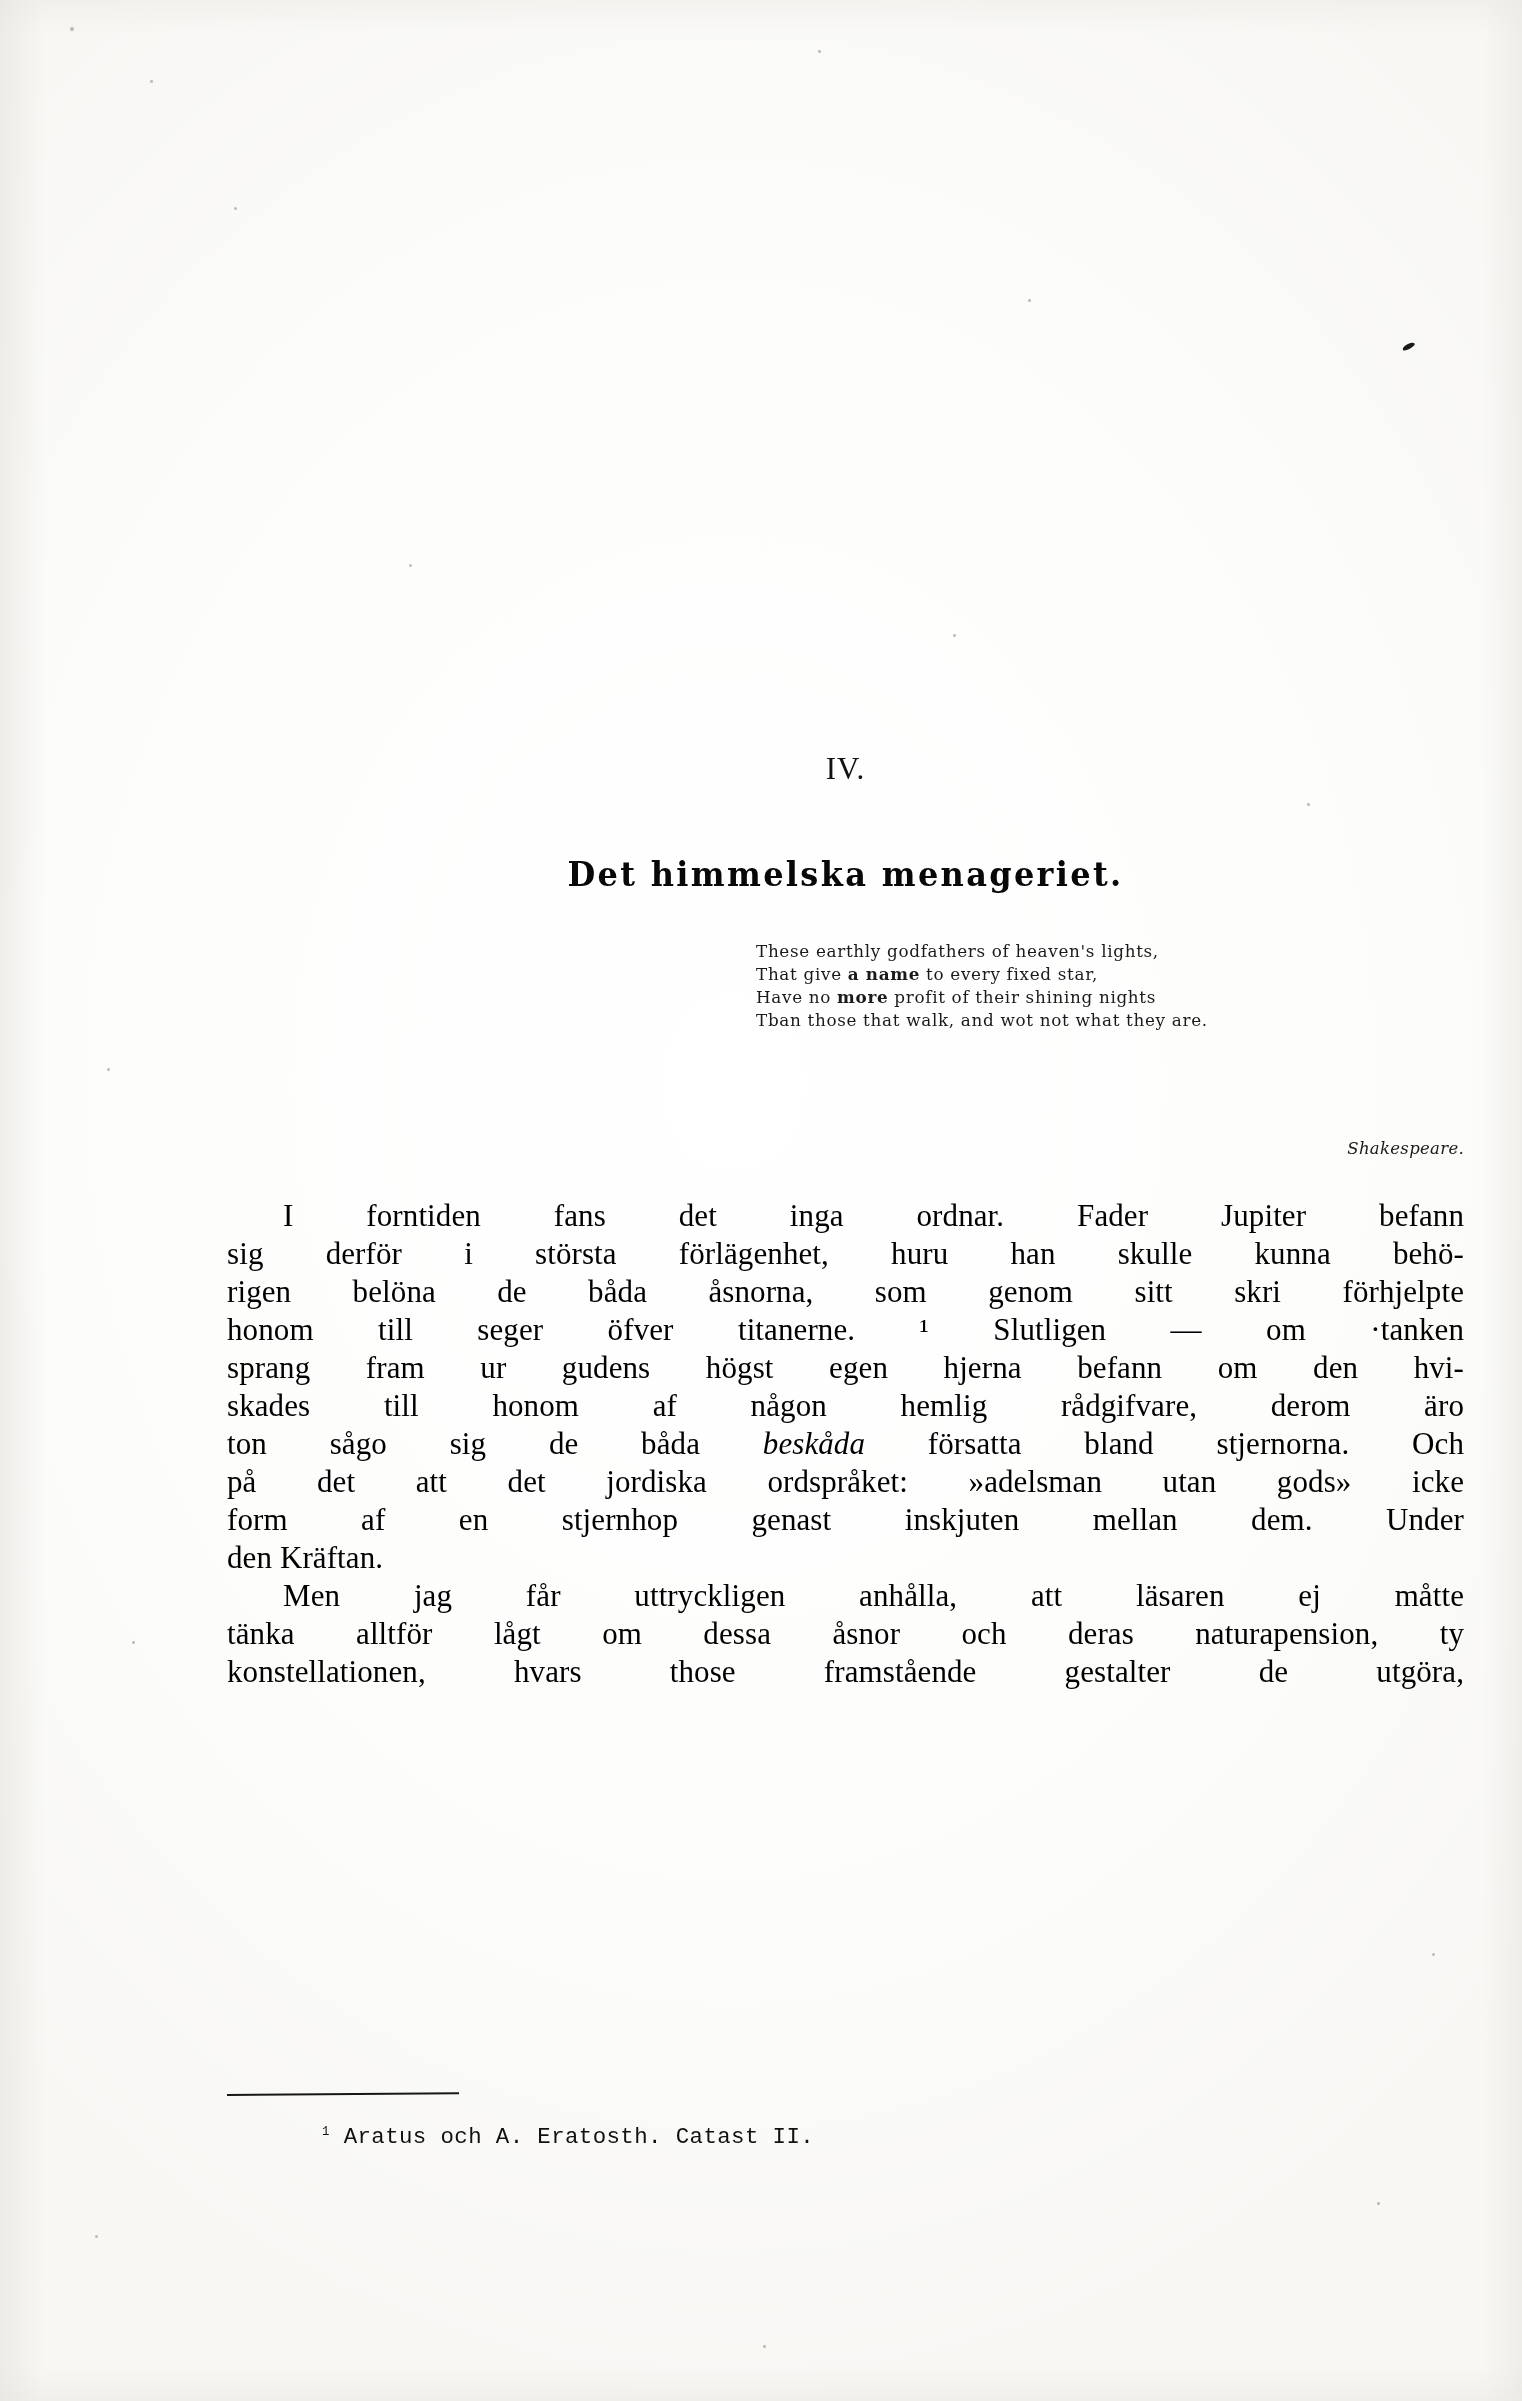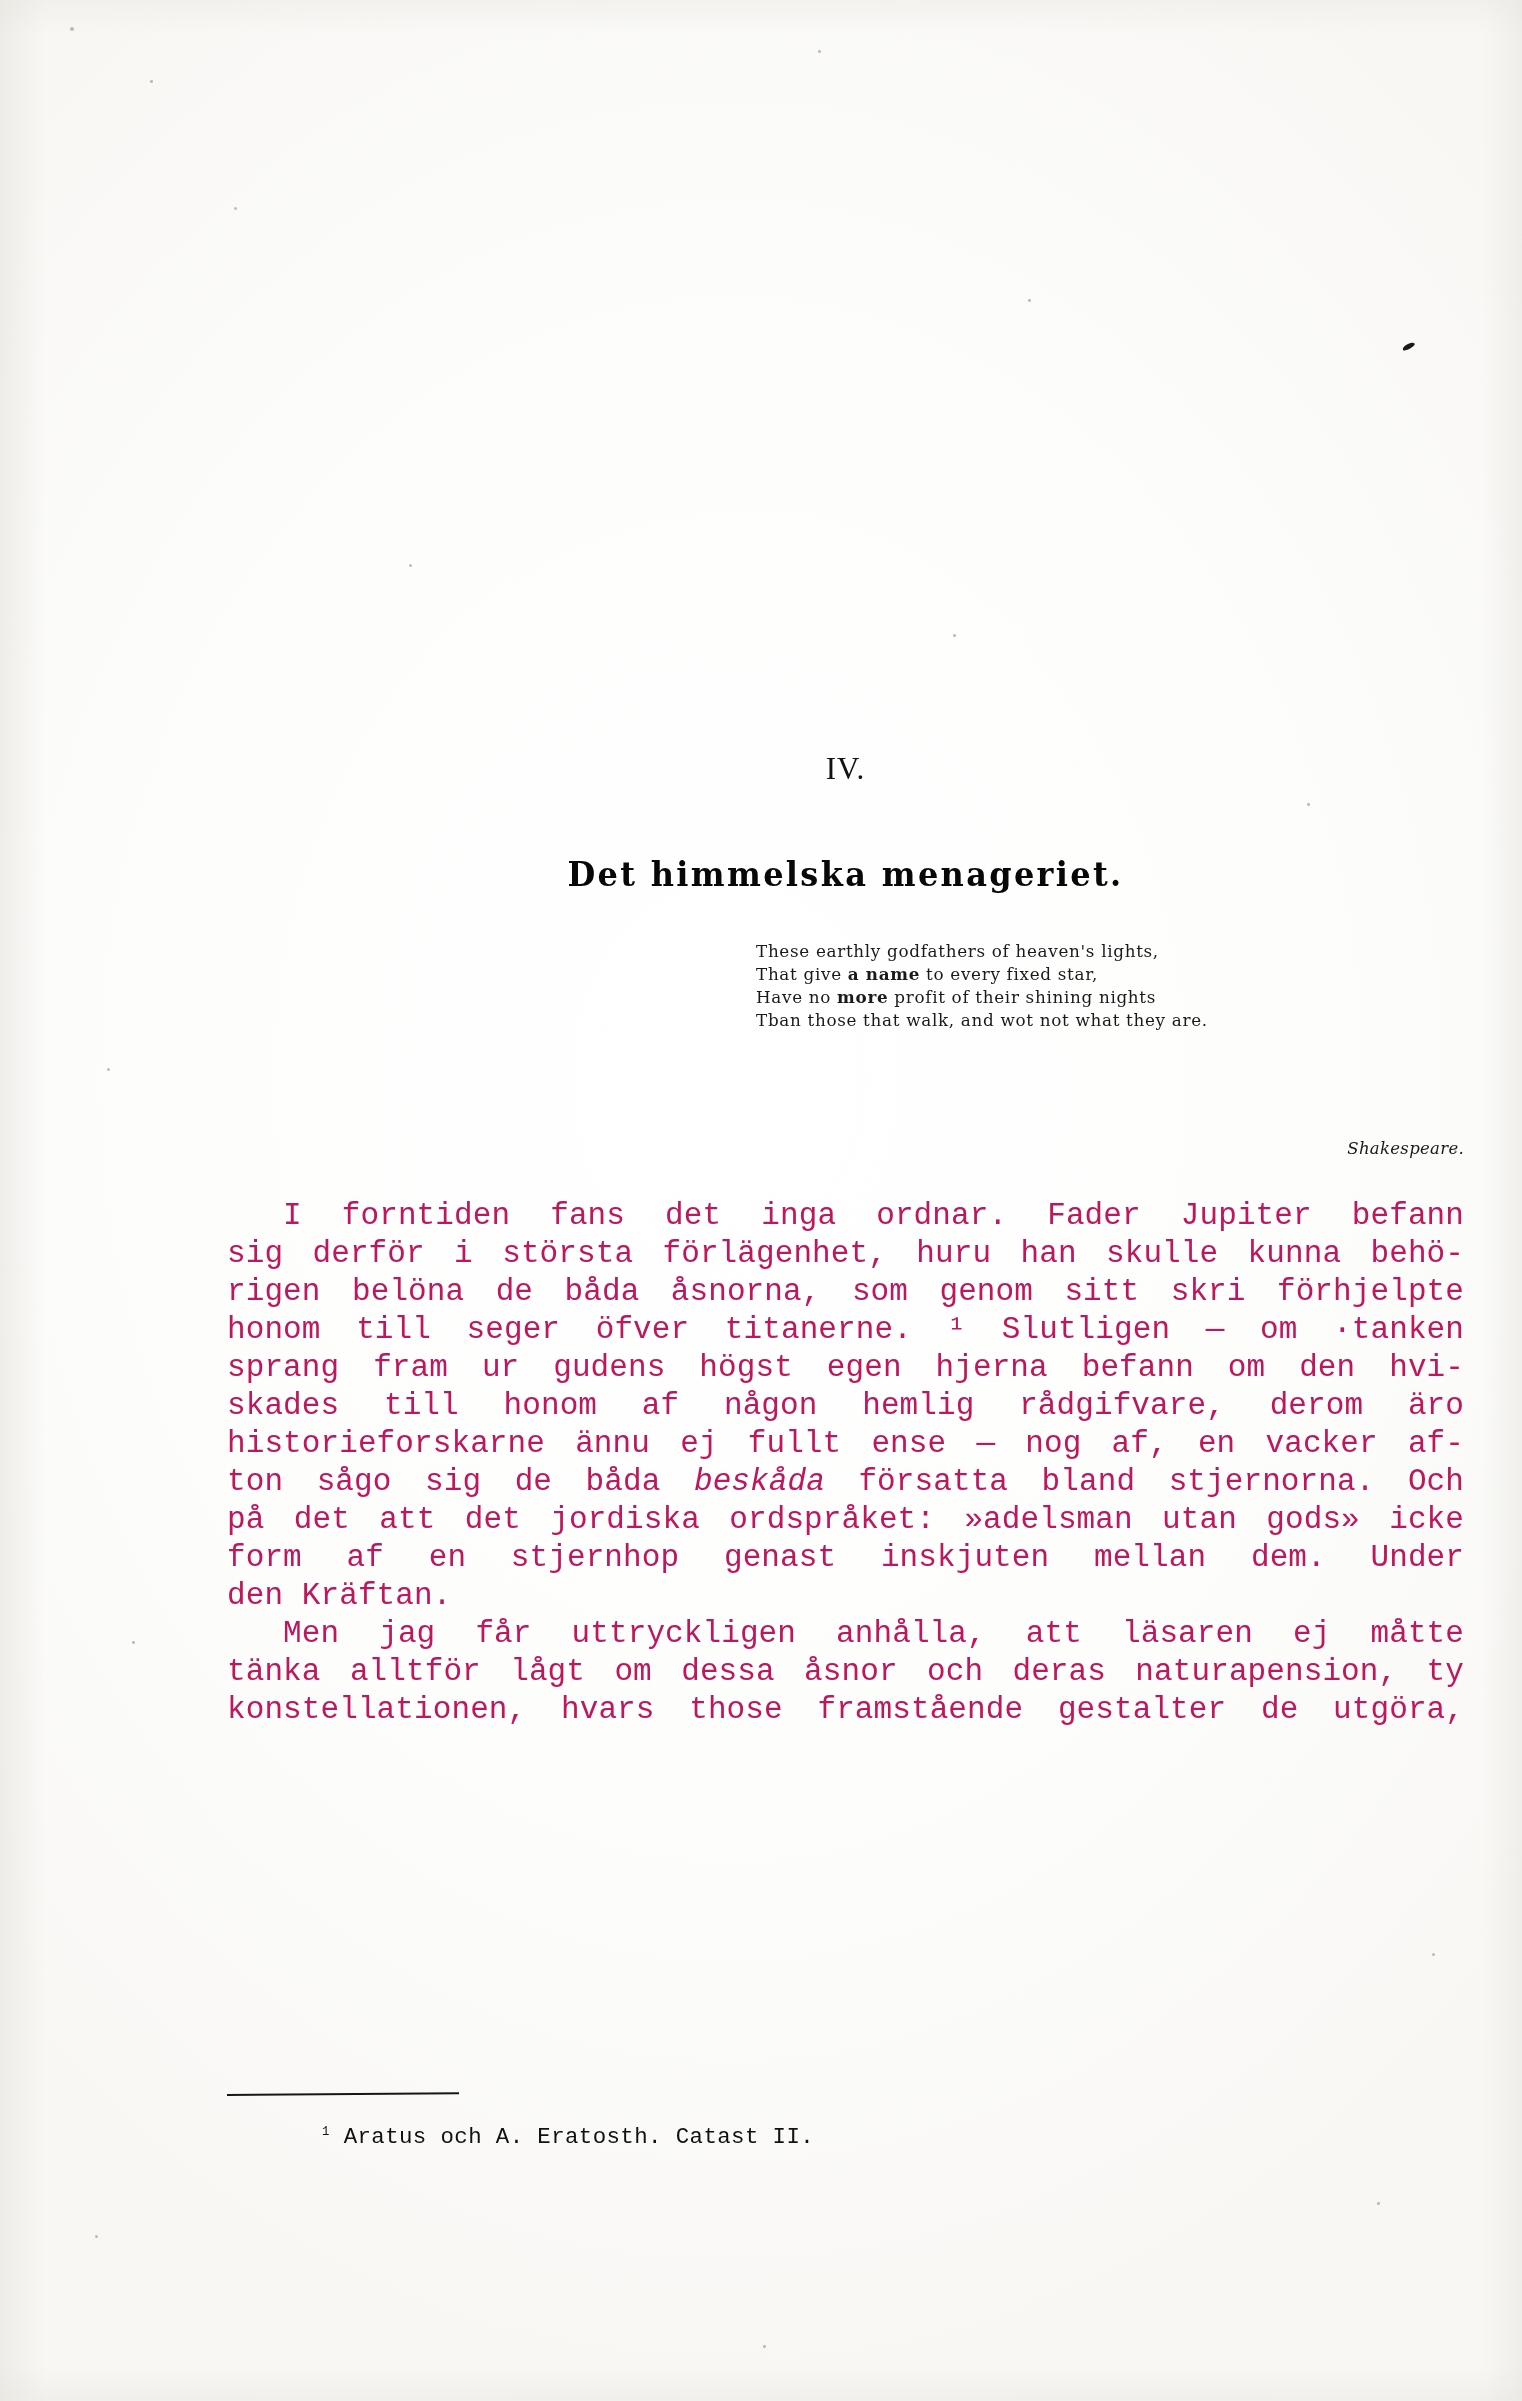--- a/index.html
+++ b/index.html
@@ -115,24 +115,24 @@
     color: #1a1a1a;
     margin-top: 26px;
   }
 
   
   .body-text {
     position: absolute;
     top: 1197px;
     left: 0;
     width: 1237px;
-    font-family: Liberation Mono, monospace;
+    font-family: Liberation Serif, serif;
     font-size: 31px;
     line-height: 38px;
-    color: #be185d;
+    color: #000000;
     letter-spacing: 0.1px;
   }
   .body-text .para { margin: 0; }
   .body-text .line {
     display: block;
     white-space: nowrap;
     text-align: justify;
     text-align-last: justify;
   }
   .body-text .line.last {
@@ -227,21 +227,20 @@
 
     <div class="body-text">
 
       <div class="para">
         <span class="line indent spaced">I forntiden fans det inga ordnar.  Fader Jupiter befann</span>
         <span class="line">sig derför i största förlägenhet, huru han skulle kunna behö-</span>
         <span class="line">rigen belöna de båda åsnorna, som genom sitt skri förhjelpte</span>
         <span class="line">honom till seger öfver titanerne. ¹   Slutligen — om ·tanken</span>
         <span class="line">sprang fram ur gudens högst egen hjerna befann om den hvi-</span>
         <span class="line">skades till honom af någon hemlig rådgifvare, derom äro</span>
-        <span class="line">historieforskarne ännu ej fullt ense — nog af, en vacker af-</span>
         <span class="line">ton sågo sig de båda <i>beskåda</i> försatta bland stjernorna.  Och</span>
         <span class="line">på det att det jordiska ordspråket: »adelsman utan gods» icke</span>
         <span class="line">form af en stjernhop genast inskjuten mellan dem.  Under</span>
         <span class="line last">den Kräftan.</span>
       </div>
 
       <div class="para">
         <span class="line indent spaced">Men jag får uttryckligen anhålla, att läsaren ej måtte</span>
         <span class="line">tänka alltför lågt om dessa åsnor och deras naturapension, ty</span>
         <span class="line">konstellationen, hvars those framstående gestalter de utgöra,</span>

